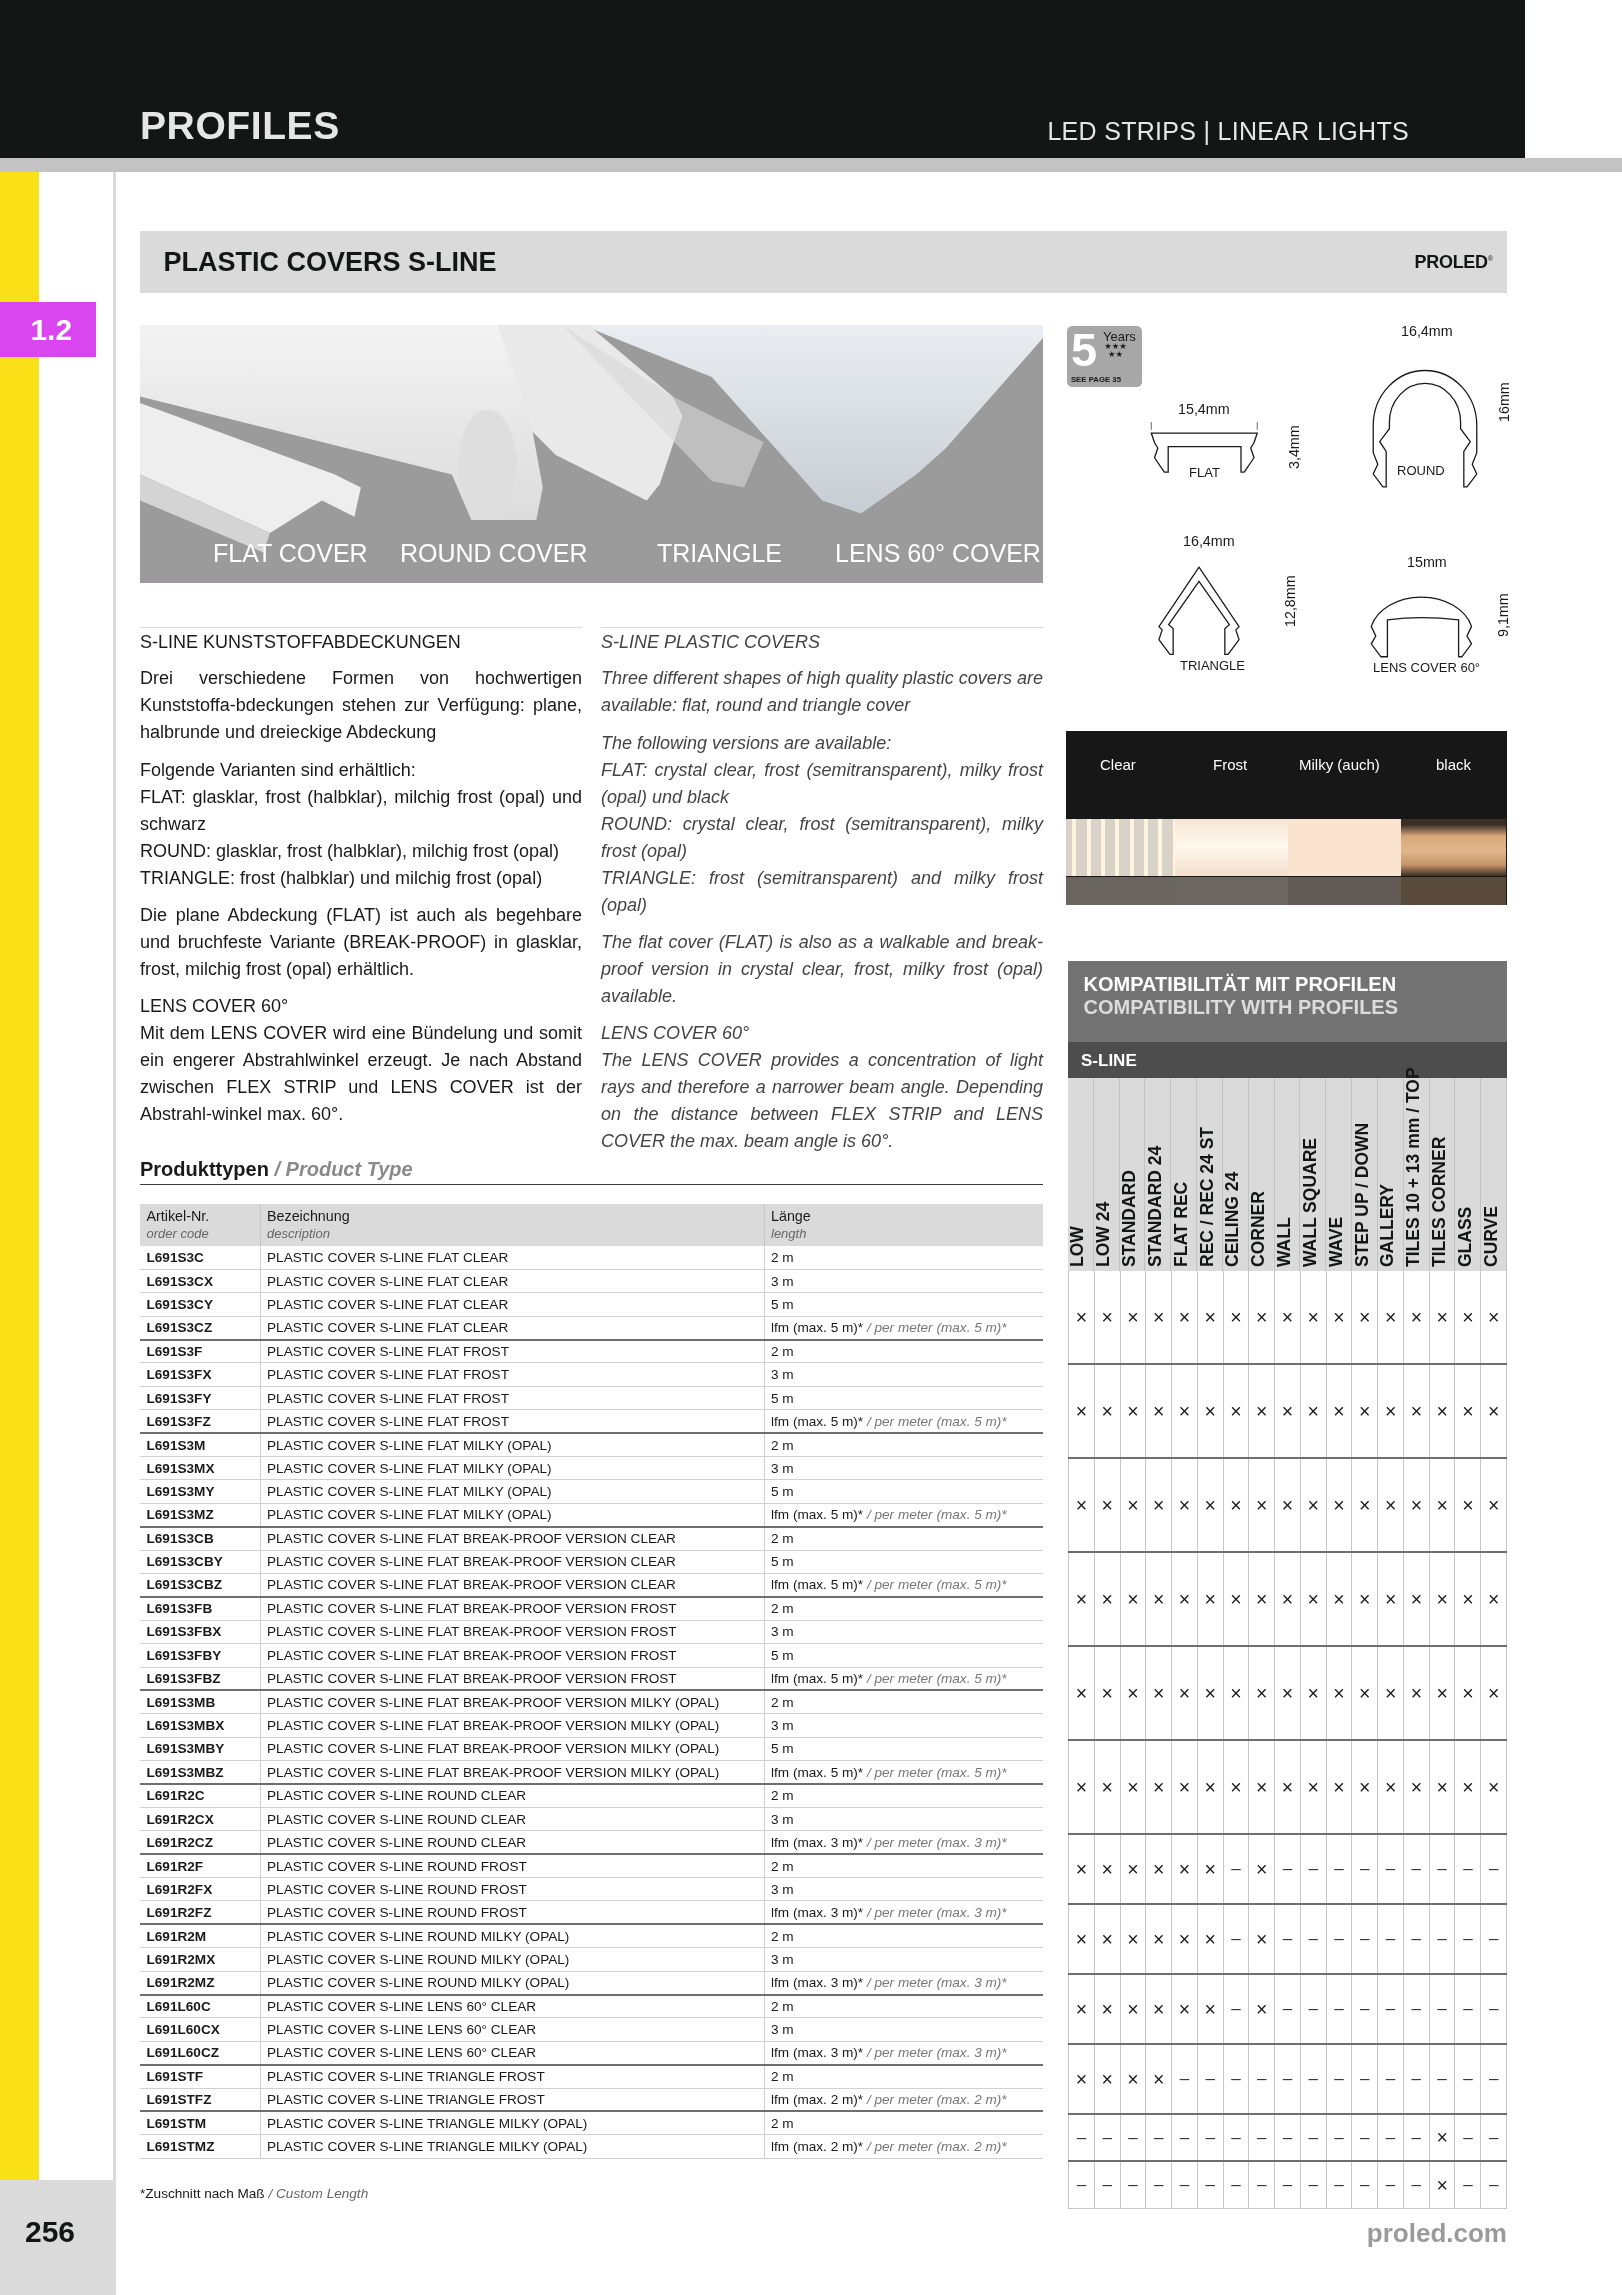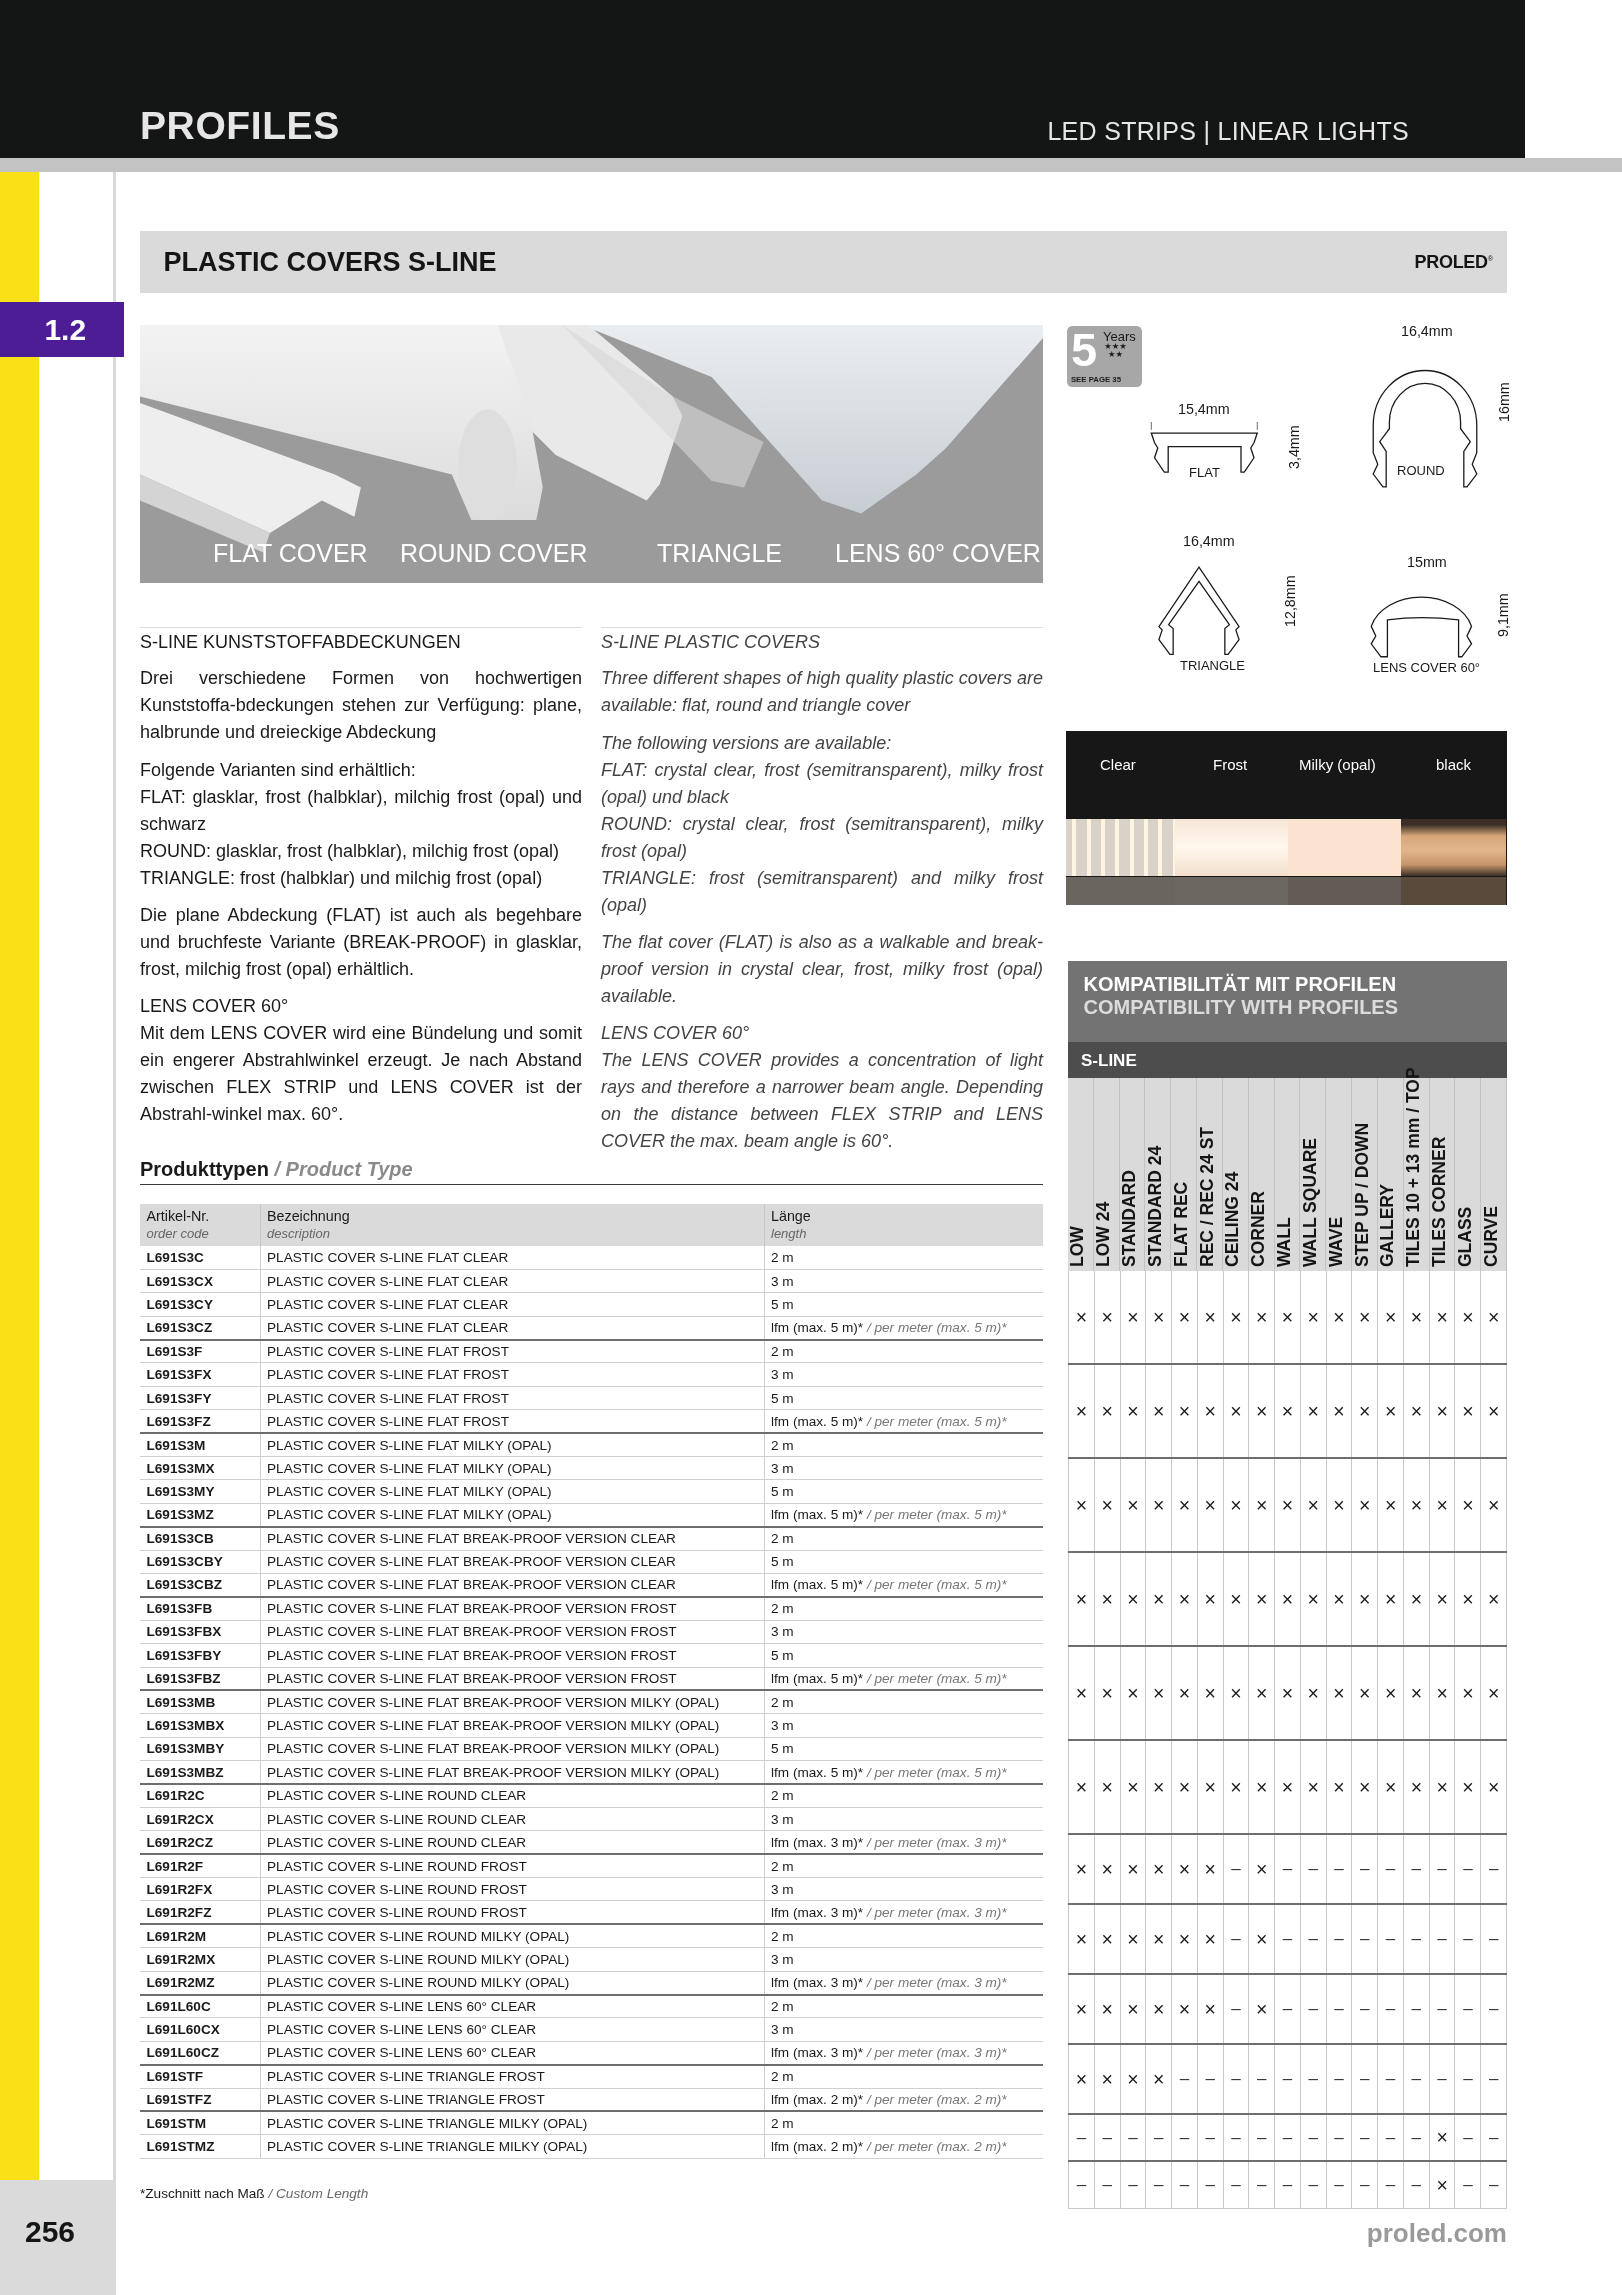--- a/index.html
+++ b/index.html
@@ -7,21 +7,21 @@
 
   
   .topbar { position: absolute; left: 0; top: 0; width: 1525px; height: 158px; background: #141615; }
   .topbar .title { position: absolute; left: 140px; top: 104px; font-size: 39px; font-weight: 700; color: #e6e6e6; letter-spacing: 0.6px; }
   .topbar .subtitle { position: absolute; right: 116px; top: 117px; font-size: 25px; color: #e6e6e6; letter-spacing: 0.3px; }
   .greystrip { position: absolute; left: 0; top: 158px; width: 1623px; height: 14.3px; background: #c3c3c3; }
 
   
   .rail-yellow { position: absolute; left: 0; top: 172px; width: 39px; height: 2008px; background: #fae016; }
   .rail-line { position: absolute; left: 113px; top: 172px; width: 2.6px; height: 2008px; background: #d9d9d9; }
-  .chapter-box { position: absolute; left: 0; top: 302px; width: 124px; height: 55px; background: #4c1d95; color: #ffffff; font-size: 30px; font-weight: 700; display: flex; align-items: center; justify-content: center; padding-left: 6.5px; }
+  .chapter-box { position: absolute; left: 0; top: 302px; width: 96px; height: 55px; background: #d946ef; color: #ffffff; font-size: 30px; font-weight: 700; display: flex; align-items: center; justify-content: center; padding-left: 6.5px; }
   .page-box { position: absolute; left: 0; top: 2180px; width: 116px; height: 115px; background: #d9dad9; }
   .page-num { position: absolute; left: 25px; top: 2215px; font-size: 30px; font-weight: 700; color: #141615; }
   .footer-url { position: absolute; right: 116px; top: 2218px; font-size: 26px; color: #9a9a9a; font-weight: 700; }
 
   
   .section-head { position: absolute; left: 140px; top: 231px; width: 1367px; height: 62px; background: #d9dad9; }
   .section-head .t { position: absolute; left: 23.4px; top: 15.6px; font-size: 27px; font-weight: 700; color: #141615; }
   .section-head .logo { position: absolute; right: 14.3px; top: 21px; font-size: 18px; font-weight: 900; color: #141615; letter-spacing: -0.3px; }
   .section-head .logo sup { font-size: 7.1px; font-weight: 400; }
 
@@ -206,21 +206,21 @@
   <p>The flat cover (FLAT) is also as a walkable and break-proof version in crystal clear, frost, milky frost (opal) available.</p>
   <p style="margin-bottom:0">
     <span>LENS COVER 60°</span><br>
     <span>The LENS COVER provides a concentration of light rays and therefore a narrower beam angle. Depending on the distance between FLEX STRIP and LENS COVER the max. beam angle is 60°.</span>
   </p>
 </div>
 
 <div class="swatch">
   <span class="lbl" style="left:34px">Clear</span>
   <span class="lbl" style="left:147px">Frost</span>
-  <span class="lbl" style="left:233px">Milky (opal)</span>
+  <span class="lbl" style="left:233px">Milky (auch)</span>
   <span class="lbl" style="left:370px">black</span>
   <div class="tube" style="left:0;width:109px;background:repeating-linear-gradient(90deg,#d9d2c8 0 6.5px,#fff4e0 6.5px 10.4px,#d9d2c8 10.4px 14.3px);"></div>
   <div class="tube" style="left:109px;width:113px;background:linear-gradient(180deg,#f7e6d6,#fff8ee 50%,#f2dfcc);"></div>
   <div class="tube" style="left:222px;width:113px;background:#fae3cf;"></div>
   <div class="tube" style="left:335px;width:105px;background:linear-gradient(180deg,#3a2e26 0 10%,#d7a77a 30%,#e2b68c 55%,#c6956a 80%,#3a2e26 100%);"></div>
   <div class="refl" style="left:0;width:109px;background:#6b655f"></div>
   <div class="refl" style="left:109px;width:113px;background:#6c6760"></div>
   <div class="refl" style="left:222px;width:113px;background:#635b56"></div>
   <div class="refl" style="left:335px;width:105px;background:#5a4a3c"></div>
 </div>

